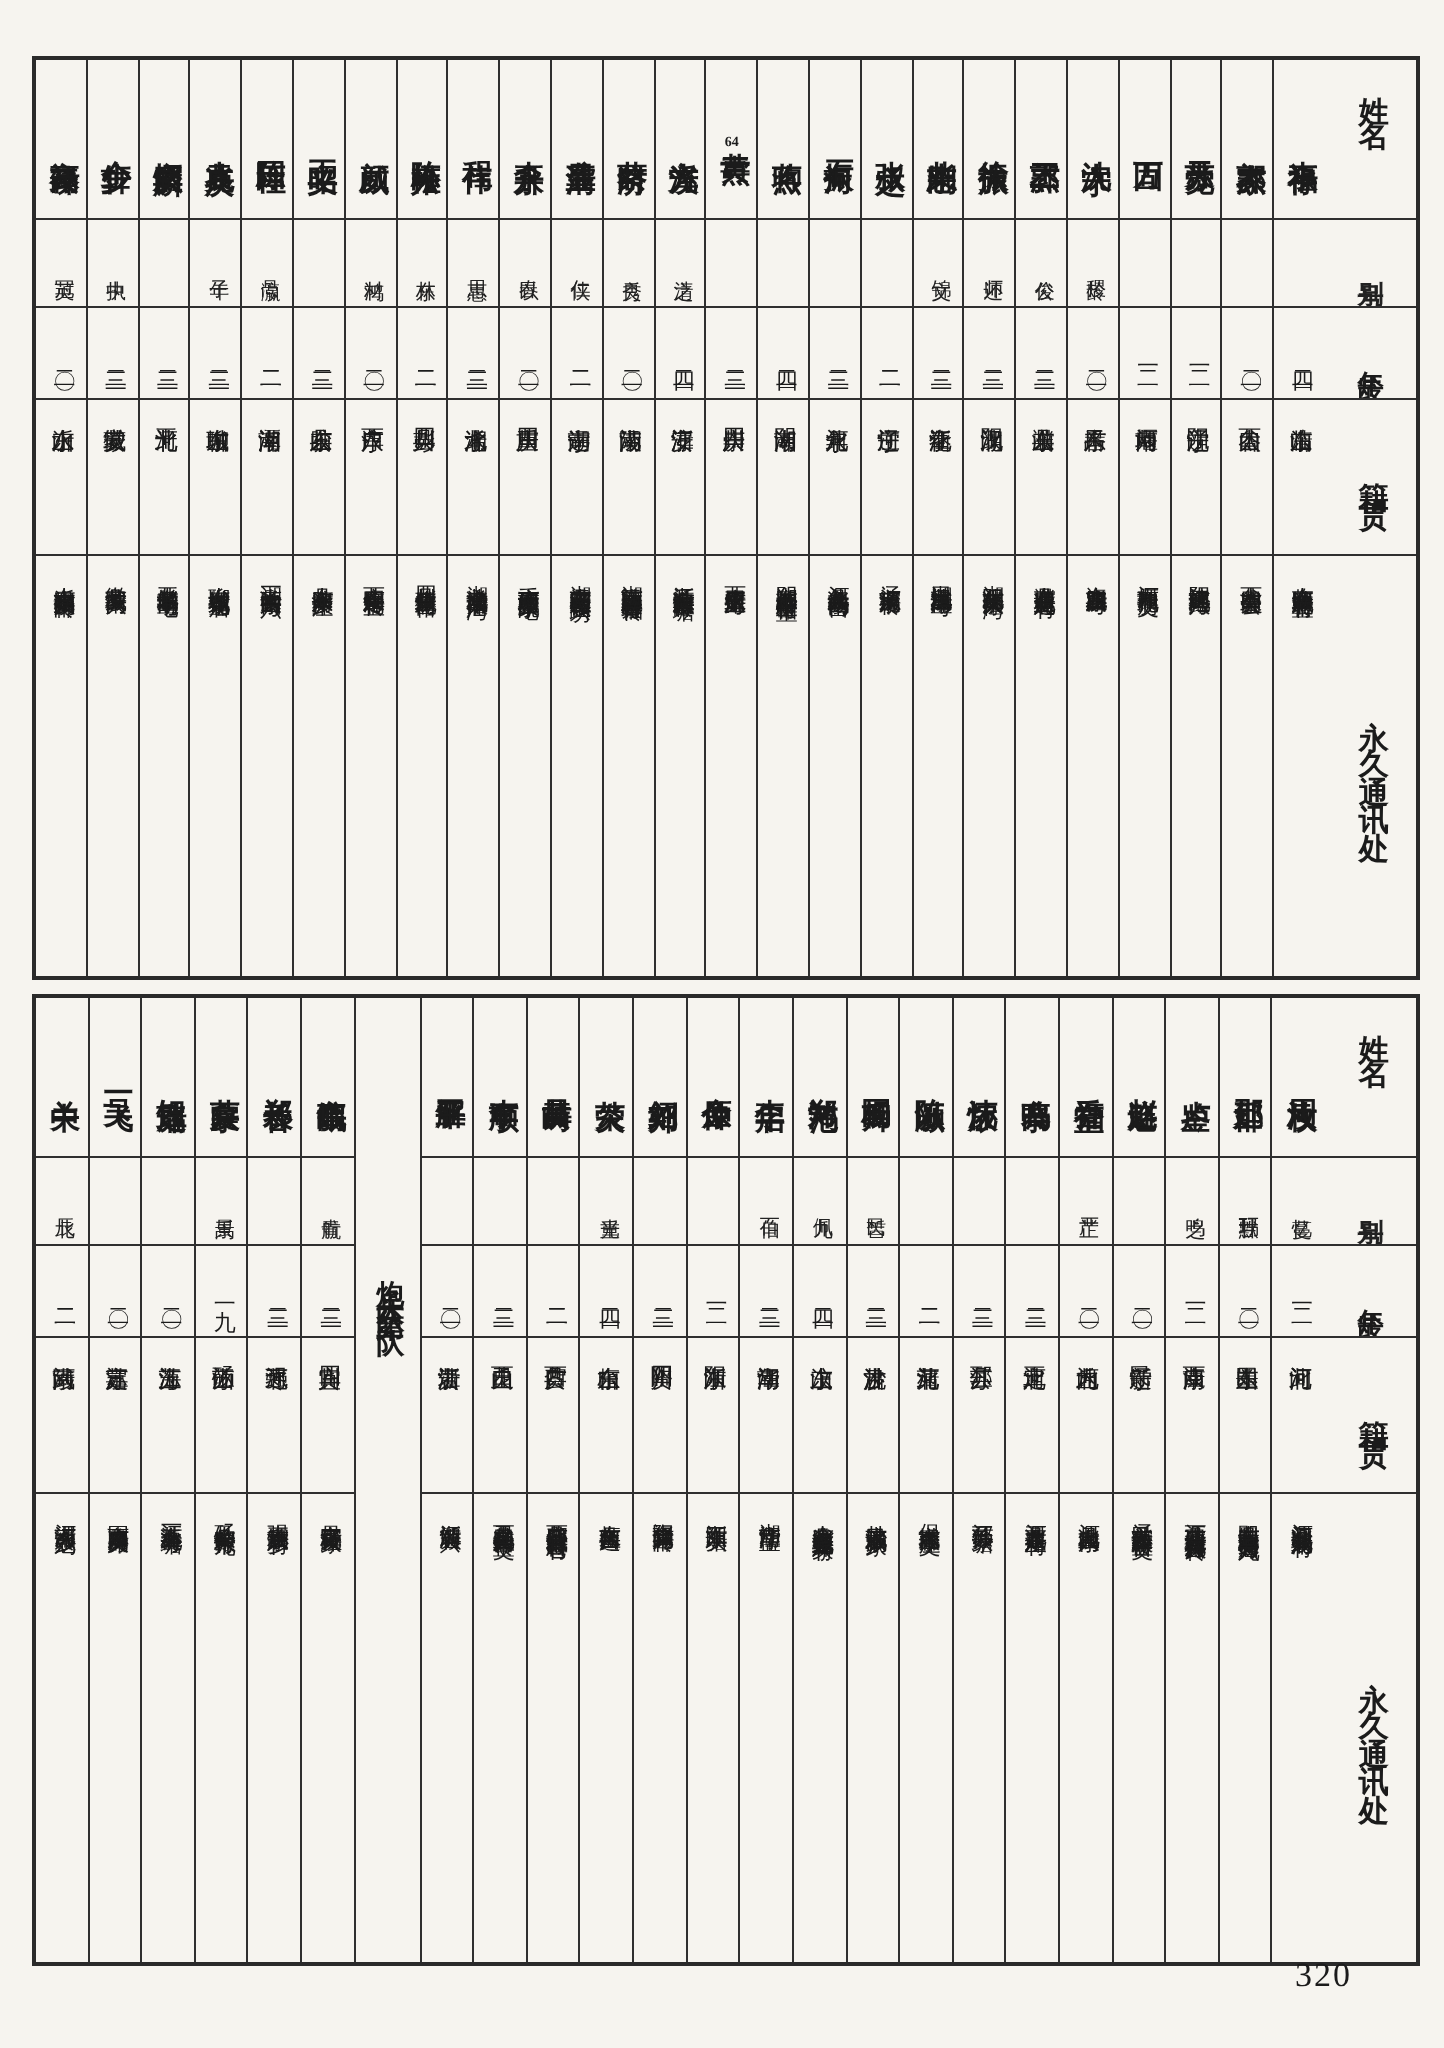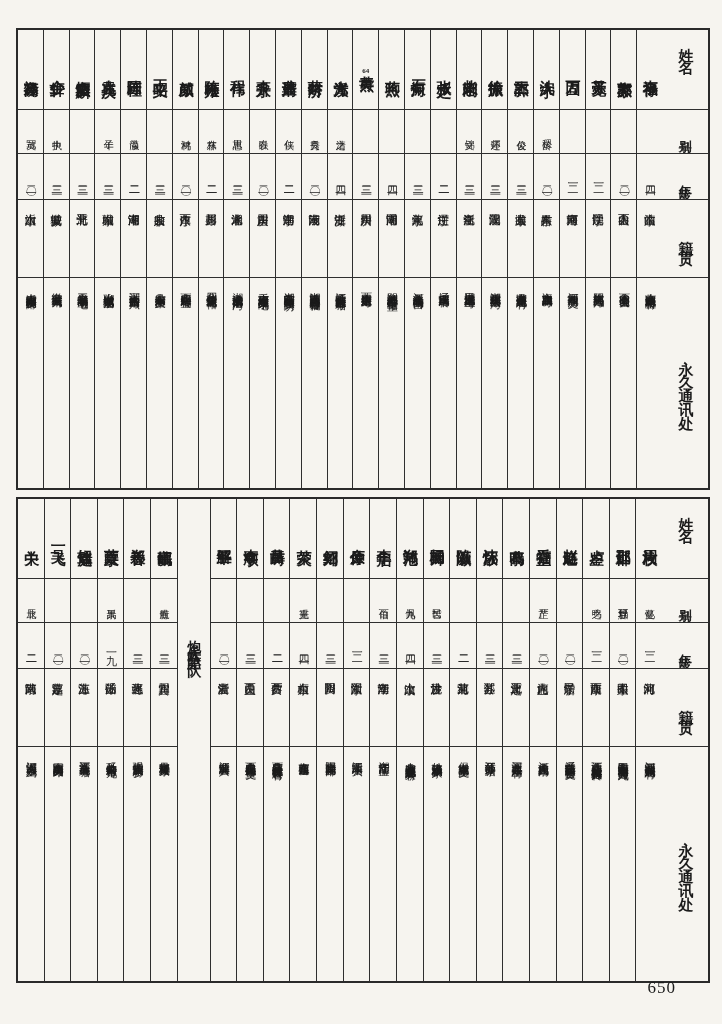--- a/index.html
+++ b/index.html
@@ -410,14 +410,14 @@
         <div class="cell r-addr">南京国府路美兴印务局</div>
       </div>
       <div class="col">
         <div class="cell r-name">关中</div>
         <div class="cell r-alias">北辰</div>
         <div class="cell r-age">二二</div>
         <div class="cell r-native">河南武陟</div>
         <div class="cell r-addr">河南漯河东乡寇刘</div>
       </div>
     </div>
-  <div class="page-number">650</div>
+  <div class="page-number">320</div>
 </div>
 
 </body></html>

